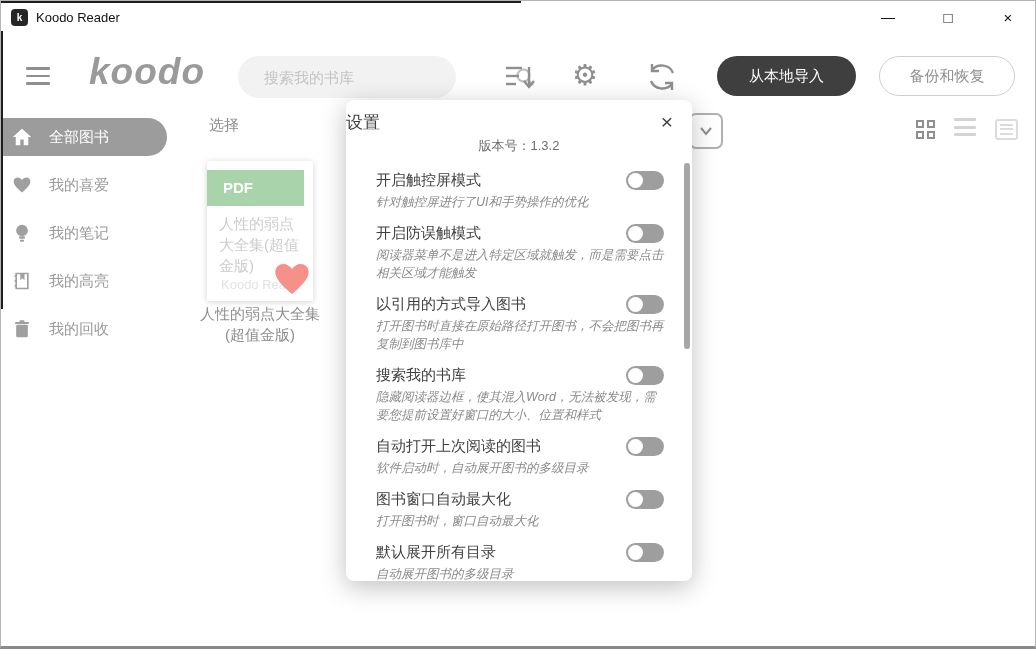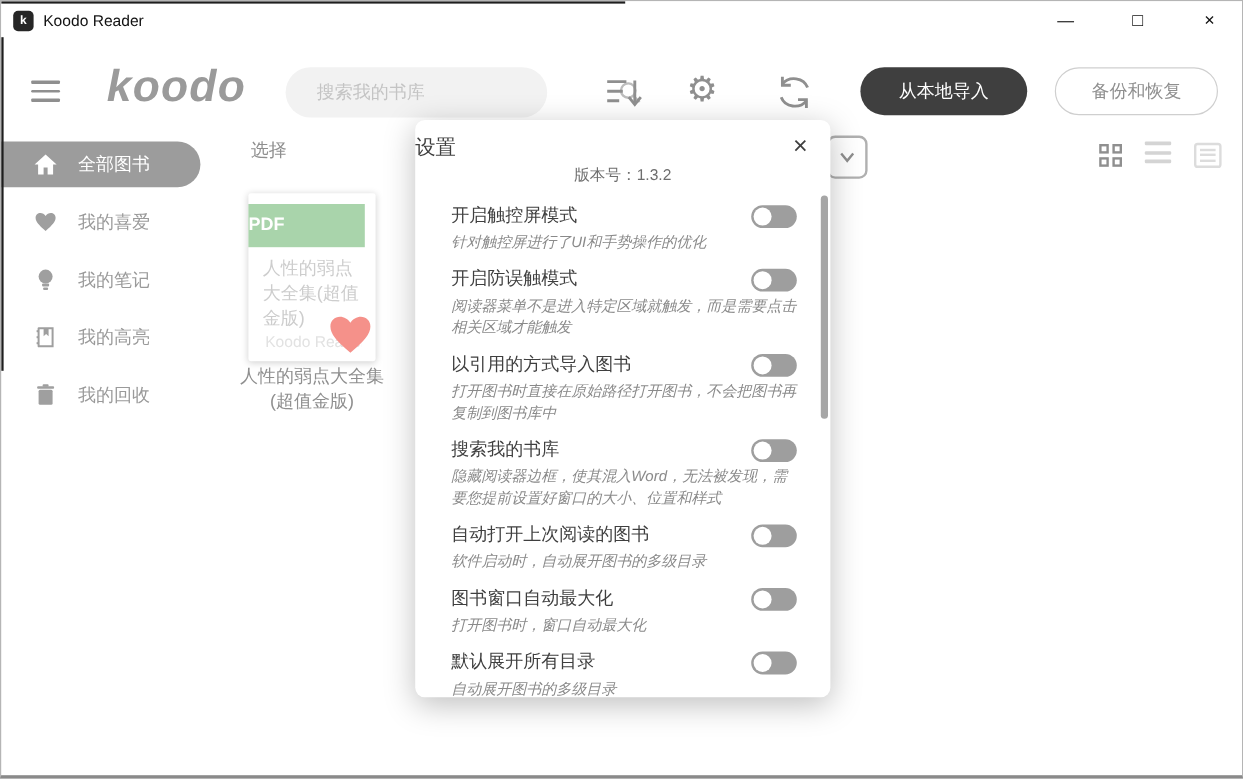--- a/index.html
+++ b/index.html
@@ -34,30 +34,30 @@
   .icon-btn{ position:absolute; color:#8f8f8f; }
   .gear-glyph{ font-size:29px; line-height:30px; }
   .btn-import{ position:absolute; left:716px; top:55px; width:139px; height:40px; border-radius:20px;
     background:#3f3f3f; color:#fff; font-size:15px; display:flex; align-items:center; justify-content:center; }
   .btn-backup{ position:absolute; left:878px; top:55px; width:136px; height:40px; border-radius:20px;
     background:#fff; border:1px solid #cfcfcf; color:#8f8f8f; font-size:15px; display:flex; align-items:center; justify-content:center; }
 
   
   .sidebar{ position:absolute; left:0; top:117px; width:195px; }
   .side-item{ height:38px; margin-bottom:10px; display:flex; align-items:center; gap:17px;
-    padding-left:27px; color:#9a9a9a; font-size:15px; }
+    padding-left:11px; color:#9a9a9a; font-size:15px; }
   .side-item .s-icon{ width:20px; height:20px; flex:0 0 auto; }
   .side-item.active{ width:166px; background:#9c9c9c; color:#fff; border-radius:0 19px 19px 0; }
 
   
   .select-label{ position:absolute; left:208px; top:115px; font-size:15px; color:#8f8f8f; }
   .book-card{ position:absolute; left:206px; top:160px; width:106px; height:140px; background:#fff;
     border-radius:2px; box-shadow:0 1px 6px rgba(0,0,0,.18); }
   .pdf-banner{ position:absolute; left:0; top:9px; width:97px; height:36px; background:#a9d4ab;
-    color:#fff; font-weight:bold; font-size:15px; line-height:36px; }
+    color:#fff; font-weight:bold; font-size:15px; line-height:36px; padding-left:16px; }
   .cover-title{ position:absolute; left:12px; top:52px; width:88px; font-size:15px; line-height:21px;
     color:#cdcdcd; word-break:break-all; }
   .watermark{ position:absolute; left:14px; bottom:9px; width:80px; font-size:13px; color:#e2e2e2;
     white-space:nowrap; overflow:hidden; }
   .book-heart{ position:absolute; right:0; bottom:2px; width:42px; height:40px; }
   .book-caption{ position:absolute; left:196px; top:302px; width:126px; text-align:center; font-size:15px;
     line-height:21px; color:#8f8f8f; word-break:break-all; }
 
   
   .view-icons{ position:absolute; top:117px; left:915px; display:flex; align-items:center; gap:19px; }

